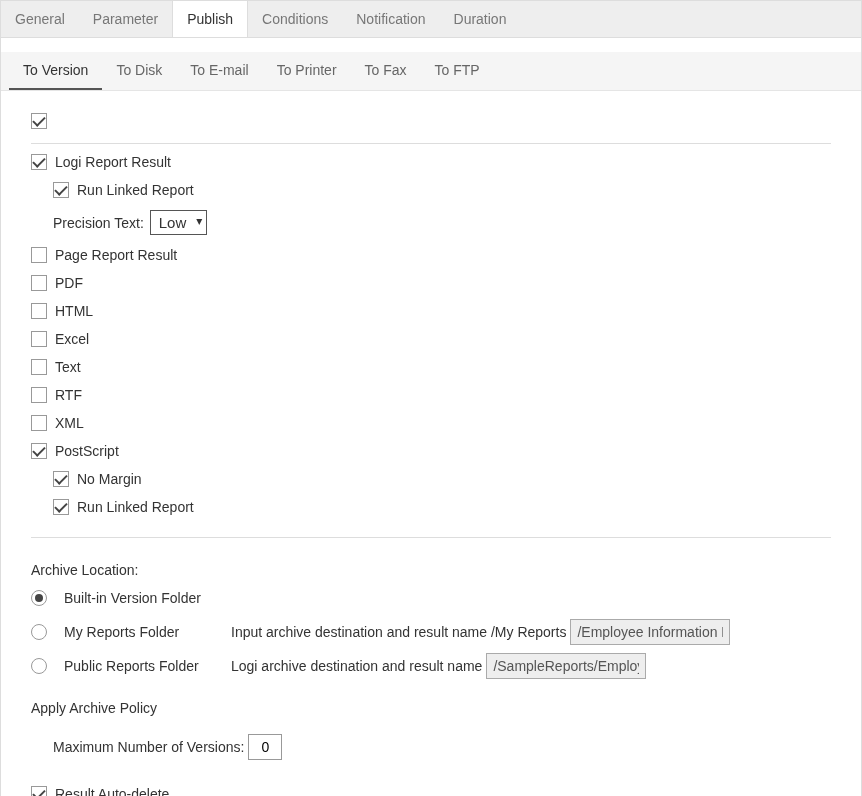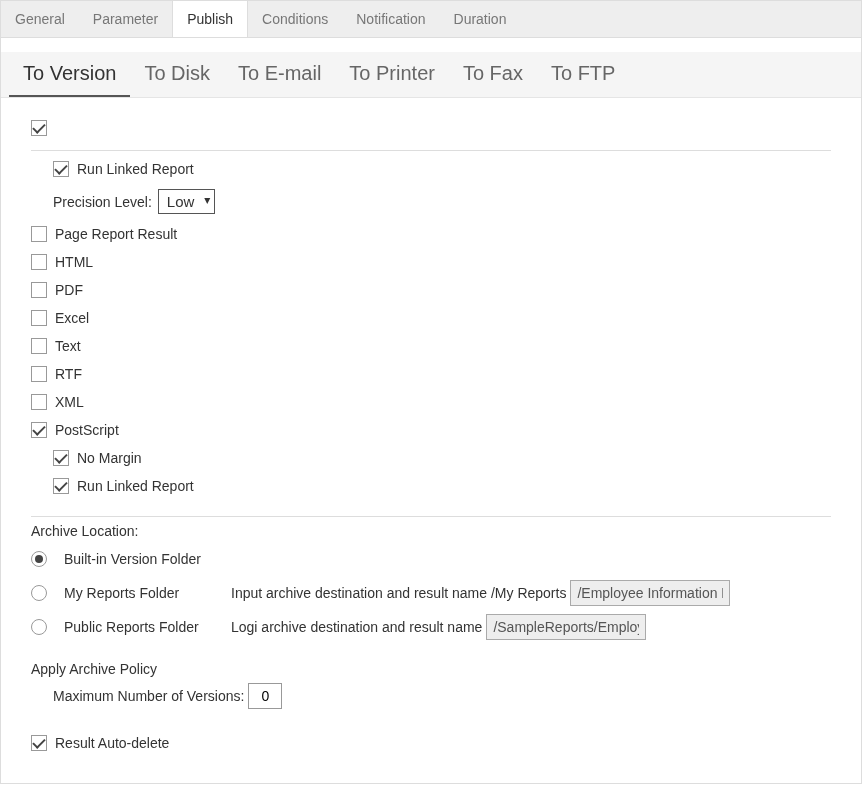--- a/index.html
+++ b/index.html
@@ -36,21 +36,21 @@
       display: flex;
       background: #f5f5f5;
       padding: 0 8px;
       border-bottom: 1px solid #e5e5e5;
       margin-top: 14px;
     }
     .inner-tab {
       padding: 10px 14px;
       color: #666;
       cursor: pointer;
-      font-size: 20px;
+      font-size: 14px;
     }
     .inner-tab.active {
       color: #333;
       border-bottom: 2px solid #555;
     }
     .content {
       padding: 14px 30px 24px 30px;
     }
     .row {
       display: flex;
@@ -180,44 +180,48 @@
     <div class="inner-tab">To FTP</div>
   </div>
 
   <div class="content">
 
     <div class="row">
       <span class="checkbox checked"></span>
     </div>
     <hr class="divider">
 
+    <div class="row">
+      <span class="checkbox checked"></span>
+      <span class="label-text">Logi Report Result</span>
+    </div>
     <div class="indent-1">
       <div class="row">
         <span class="checkbox checked"></span>
         <span class="label-text">Run Linked Report</span>
       </div>
       <div class="row" style="margin-top:8px;">
-        <span class="label-text">Precision Level:</span>
+        <span class="label-text">Precision Text:</span>
         <span class="select">Low</span>
       </div>
     </div>
 
     <div class="spacer-top"></div>
 
     <div class="row">
       <span class="checkbox"></span>
       <span class="label-text">Page Report Result</span>
     </div>
     <div class="row">
       <span class="checkbox"></span>
+      <span class="label-text">PDF</span>
+    </div>
+    <div class="row">
+      <span class="checkbox"></span>
       <span class="label-text">HTML</span>
-    </div>
-    <div class="row">
-      <span class="checkbox"></span>
-      <span class="label-text">PDF</span>
     </div>
     <div class="row">
       <span class="checkbox"></span>
       <span class="label-text">Excel</span>
     </div>
     <div class="row">
       <span class="checkbox"></span>
       <span class="label-text">Text</span>
     </div>
     <div class="row">
@@ -238,21 +242,21 @@
         <span class="label-text">No Margin</span>
       </div>
       <div class="row">
         <span class="checkbox checked"></span>
         <span class="label-text">Run Linked Report</span>
       </div>
     </div>
 
     <hr class="divider" style="margin-top:18px;">
 
-    <div class="section-label" style="margin-top:6px;">Archive Location:</div>
+    <div class="section-label" style="margin-top:24px;">Archive Location:</div>
 
     <div class="loc-row">
       <div class="loc-label-col">
         <span class="radio checked"></span>
         <span class="label-text">Built-in Version Folder</span>
       </div>
     </div>
 
     <div class="loc-row">
       <div class="loc-label-col">
@@ -266,21 +270,21 @@
     <div class="loc-row">
       <div class="loc-label-col">
         <span class="radio"></span>
         <span class="label-text">Public Reports Folder</span>
       </div>
       <span class="loc-desc">Logi archive destination and result name</span>
       <input class="text-input" style="width: 160px;" value="/SampleReports/Employ">
     </div>
 
     <div class="section-label">Apply Archive Policy</div>
-    <div class="row indent-2" style="margin-top:6px;">
+    <div class="row indent-2" style="margin-top:18px;">
       <span class="label-text">Maximum Number of Versions:</span>
       <input class="small-num" value="0" style="">
     </div>
 
     <div class="row" style="margin-top:22px;">
       <span class="checkbox checked"></span>
       <span class="label-text">Result Auto-delete</span>
     </div>
 
   </div>

